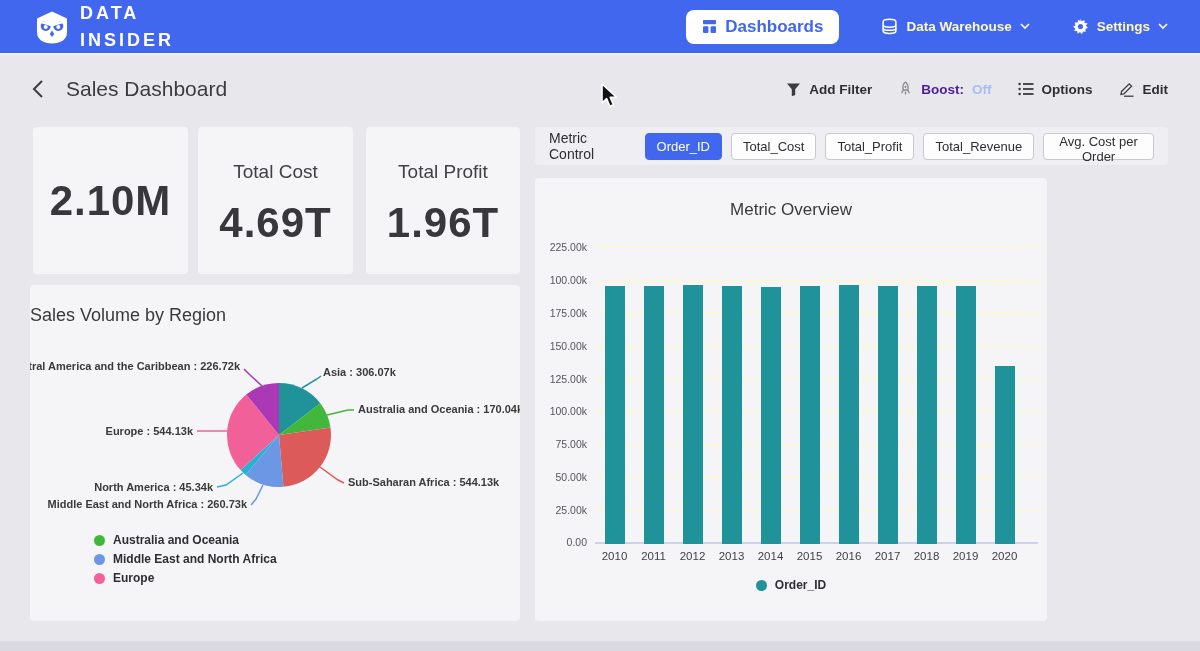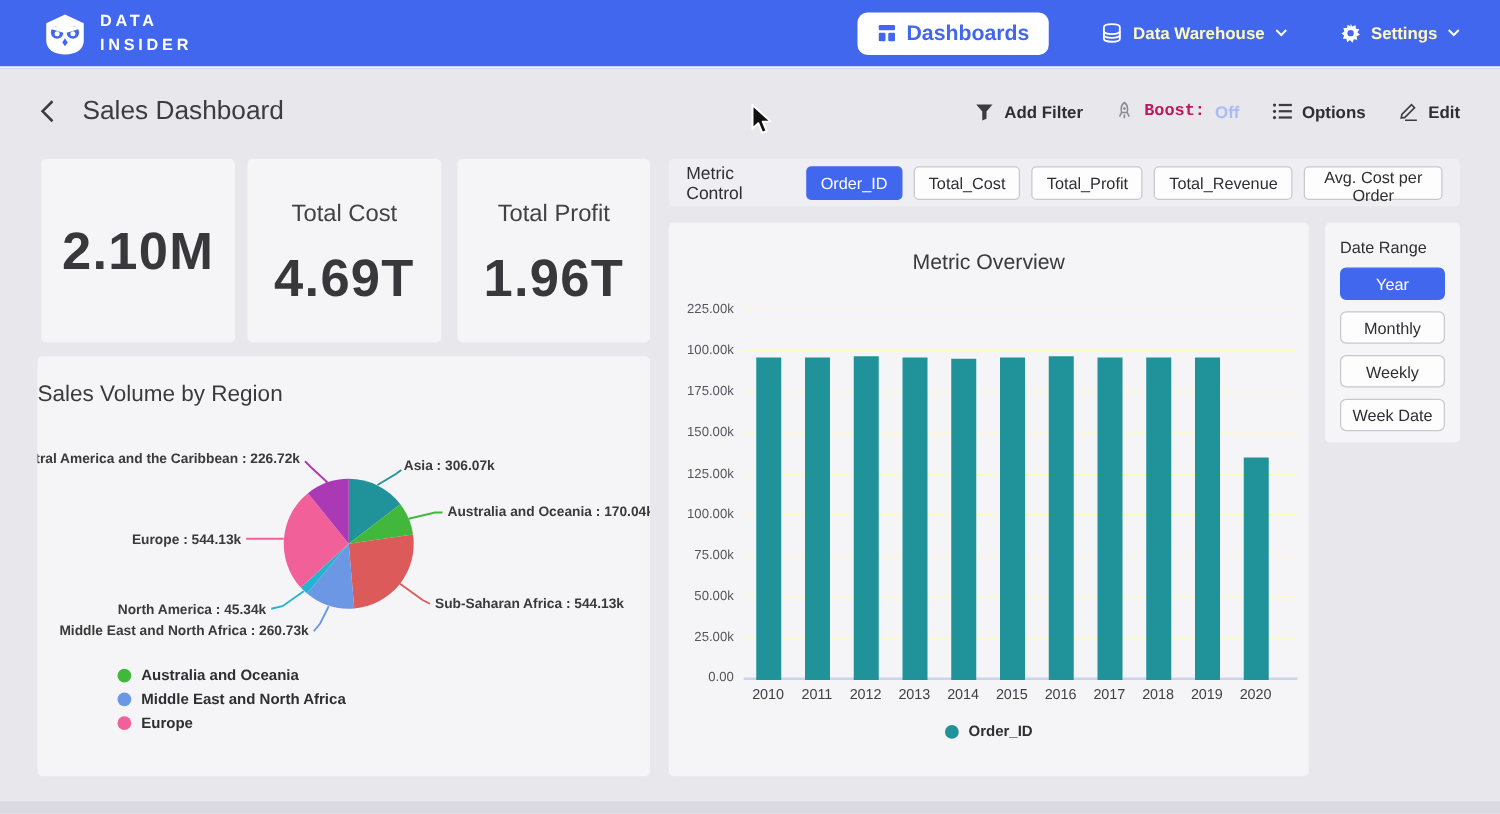--- a/index.html
+++ b/index.html
@@ -5,38 +5,38 @@
   * { margin:0; padding:0; box-sizing:border-box; }
   html,body { width:1200px; height:651px; }
   body { font-family:"Liberation Sans", sans-serif; background:#e8e7ec; overflow:hidden; }
   #app { position:relative; width:1200px; height:651px; background:#e8e7ec; }
 
   
   .header { position:absolute; top:0; left:0; width:1200px; height:55px;
             background:#4267ef; display:flex; align-items:center; justify-content:space-between;
             padding:0 32px 0 34px; border-bottom:2px solid #f1f0f4; }
   .logo-wrap { display:flex; align-items:center; gap:10px; }
-  .logo-text { color:#fff; font-weight:bold; font-size:13px; letter-spacing:3px; line-height:1.45; }
+  .logo-text { color:#fff; font-weight:bold; font-size:18px; letter-spacing:3px; line-height:1.45; }
   .nav { display:flex; align-items:center; gap:42px; }
   .nav-pill { background:#fff; color:#4267ef; border:none; border-radius:8px; height:34px;
               display:flex; align-items:center; gap:8px; padding:0 16px; font-weight:bold;
               font-size:17px; cursor:pointer; font-family:inherit; }
   .nav-item { background:none; border:none; color:#fef9c3; display:flex; align-items:center; gap:8px;
               font-size:13.5px; font-weight:600; cursor:pointer; font-family:inherit; }
 
   
   .page-toolbar { position:absolute; top:68px; left:0; width:1200px; height:42px;
                   display:flex; align-items:center; justify-content:space-between; padding:0 32px; }
   .crumb { display:flex; align-items:center; gap:22px; }
   .back-btn { background:none; border:none; cursor:pointer; display:flex; align-items:center; }
   .page-title { font-size:21px; color:#3c3c40; font-weight:500; }
   .actions { display:flex; align-items:center; gap:26px; }
   .action { background:none; border:none; display:flex; align-items:center; gap:8px;
             font-size:13.5px; font-weight:600; color:#2f2f33; cursor:pointer; font-family:inherit; }
-  .boost-label { color:#be185d;font-family:Liberation Mono, monospace; }
+  .boost-label { color:#4c1d95; }
   .boost-value { color:#a9bcf3; }
 
   
   .card { position:absolute; background:#f5f4f6; border-radius:4px; }
 
   
   .kpi { text-align:center; padding-top:34px; }
   .kpi-label { font-size:19px; color:#414146; }
   .kpi-value { font-size:42px; font-weight:bold; color:#38383c; margin-top:16px; letter-spacing:1px; }
 
@@ -292,29 +292,20 @@
         <div class="xlabel">2018</div>
         <div class="xlabel">2019</div>
         <div class="xlabel">2020</div>
       </div>
     <div class="bar-legend">
       <span class="dot" id="bar-legend-dot" style="background: rgb(32, 146, 154);"></span>
       <span class="legend-text">Order_ID</span>
     </div>
   </div>
 
-  <div class="card dr" style="left:1060px; top:178px; width:108px; height:176px;">
-    <div class="dr-label">Date Range</div>
-    <div id="date-range-buttons">
-        <button class="dr-btn selected">Year</button>
-        <button class="dr-btn">Monthly</button>
-        <button class="dr-btn">Weekly</button>
-        <button class="dr-btn">Week Date</button>
-      </div>
-  </div>
 
   <div class="card" style="left:30px; top:285px; width:490px; height:336px;">
     <div class="pie-title">Sales Volume by Region</div>
     <svg class="pie-svg" id="pie-svg" width="490" height="195" viewBox="0 0 490 195">
         <path d="M 249 100 L 249 48 A 52 52 0 0 1 290.27657227683136 68.3733564683902 Z" fill="#20929a"></path>
         <path d="M 249 100 L 290.27657227683136 68.3733564683902 A 52 52 0 0 1 300.4591842807539 92.51986944235534 Z" fill="#41b83c"></path>
         <path d="M 249 100 L 300.4591842807539 92.51986944235534 A 52 52 0 0 1 253.4099080727265 151.81266940421136 Z" fill="#dd5a5a"></path>
         <path d="M 249 100 L 253.4099080727265 151.81266940421136 A 52 52 0 0 1 215.65002575180318 139.89710788571784 Z" fill="#6b97e4"></path>
         <path d="M 249 100 L 215.65002575180318 139.89710788571784 A 52 52 0 0 1 210.5542537904767 135.01320605704262 Z" fill="#26b3d2"></path>
         <path d="M 249 100 L 210.5542537904767 135.01320605704262 A 52 52 0 0 1 216.33256014062655 59.542140775441176 Z" fill="#f2609a"></path>

